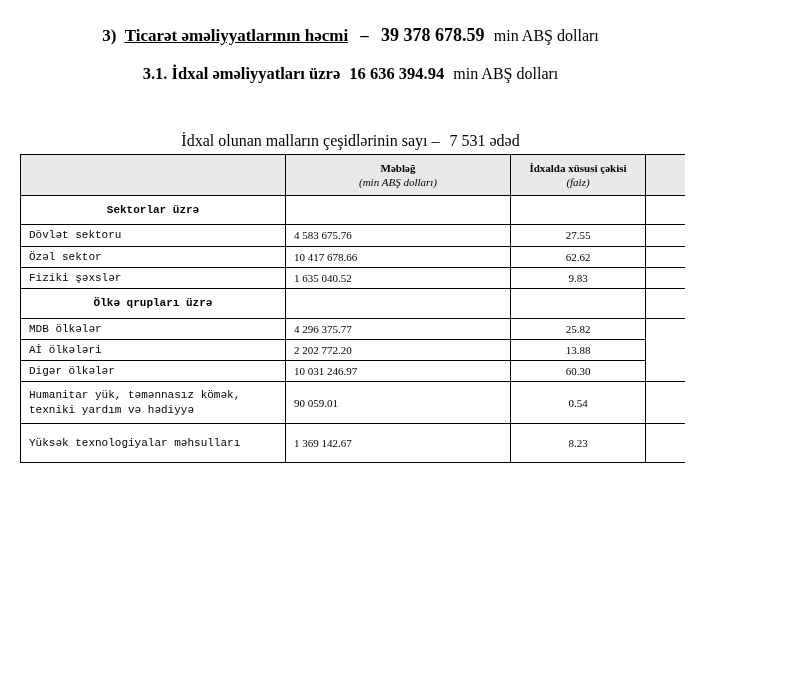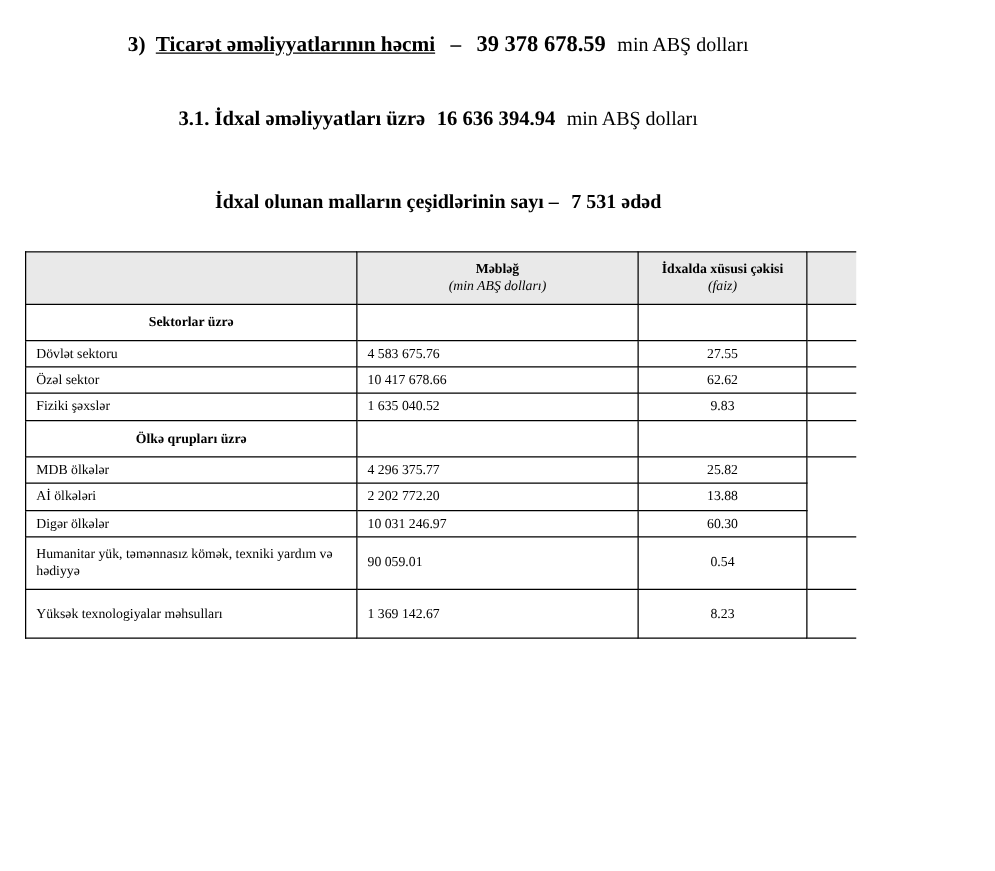--- a/index.html
+++ b/index.html
@@ -33,34 +33,34 @@
   
   .subheading {
     margin-top: 32px;
     font-size: 15px;
     font-style: italic;
     font-weight: bold;
   }
 
   
   .heading31 {
-    margin-top: 38px;
+    margin-top: 17px;
     font-size: 16.5px;
     font-family: Liberation Serif, serif;
   }
   .heading31 .lbl { font-weight: bold; }
   .heading31 .value { font-weight: bold; margin-left: 5px; }
   .heading31 .unit { font-size: 16px; margin-left: 5px; }
 
   
   .table-title {
     margin-top: 48px;
-    margin-bottom: 30px;
+    margin-bottom: 4px;
     font-size: 16px;
-    font-weight: bold;
+    font-weight: normal;
   }
   .table-title .value { margin-left: 6px; }
 
   
   table.doc-table {
     border-collapse: collapse;
     table-layout: fixed;
     width: 756px;
     font-size: 11px;
     line-height: 1.3;
@@ -74,21 +74,21 @@
   }
   table.doc-table thead th {
     background: #e9e9e9;
     padding: 6px 4px;
     font-weight: normal;
     text-align: center;
   }
   .hdr-main { font-weight: bold; }
   .hdr-sub  { font-style: italic; font-weight: normal; }
 
-  td.cell-label  { text-align: left;  padding-left: 8px; }
+  td.cell-label  { text-align: left;  padding-left: 8px; font-family: Liberation Mono, monospace; }
   td.cell-amount { padding-right: 10px; }
   td.cell-share  { text-align: center; padding-right: 18px; }
   td.cell-note   { text-align: center; }
 
   tr.section-row td {
     font-weight: bold;
     text-align: center;
     padding-top: 7px;
     padding-bottom: 7px;
   }

